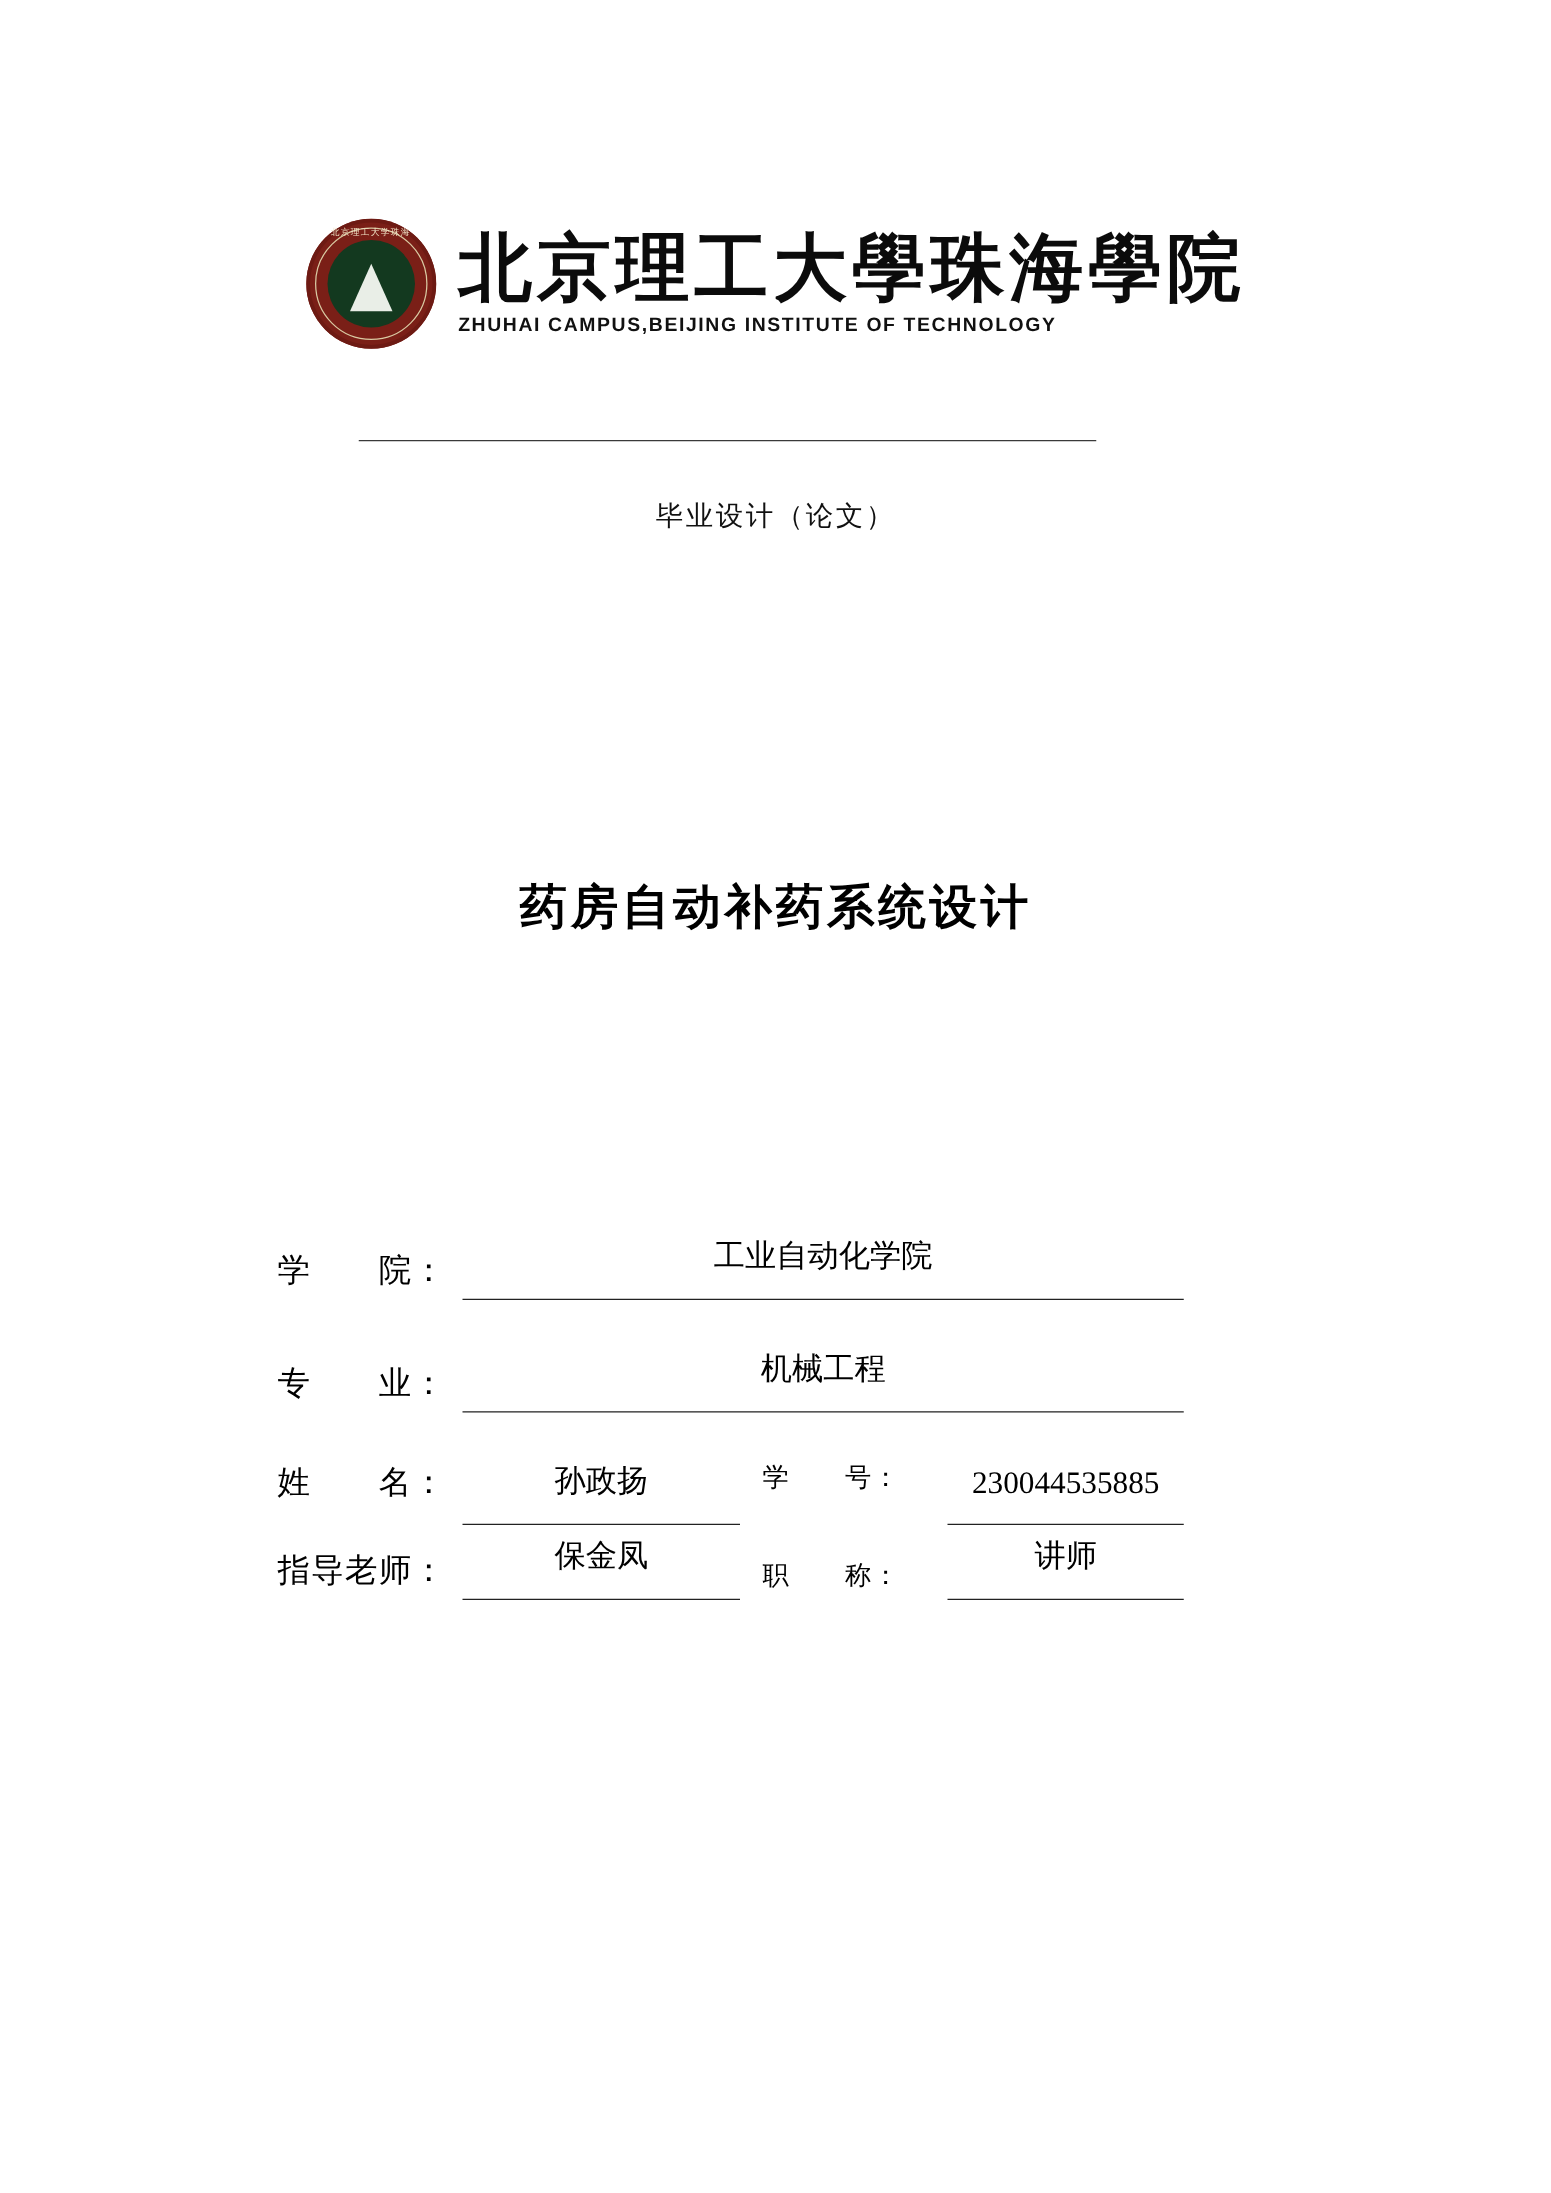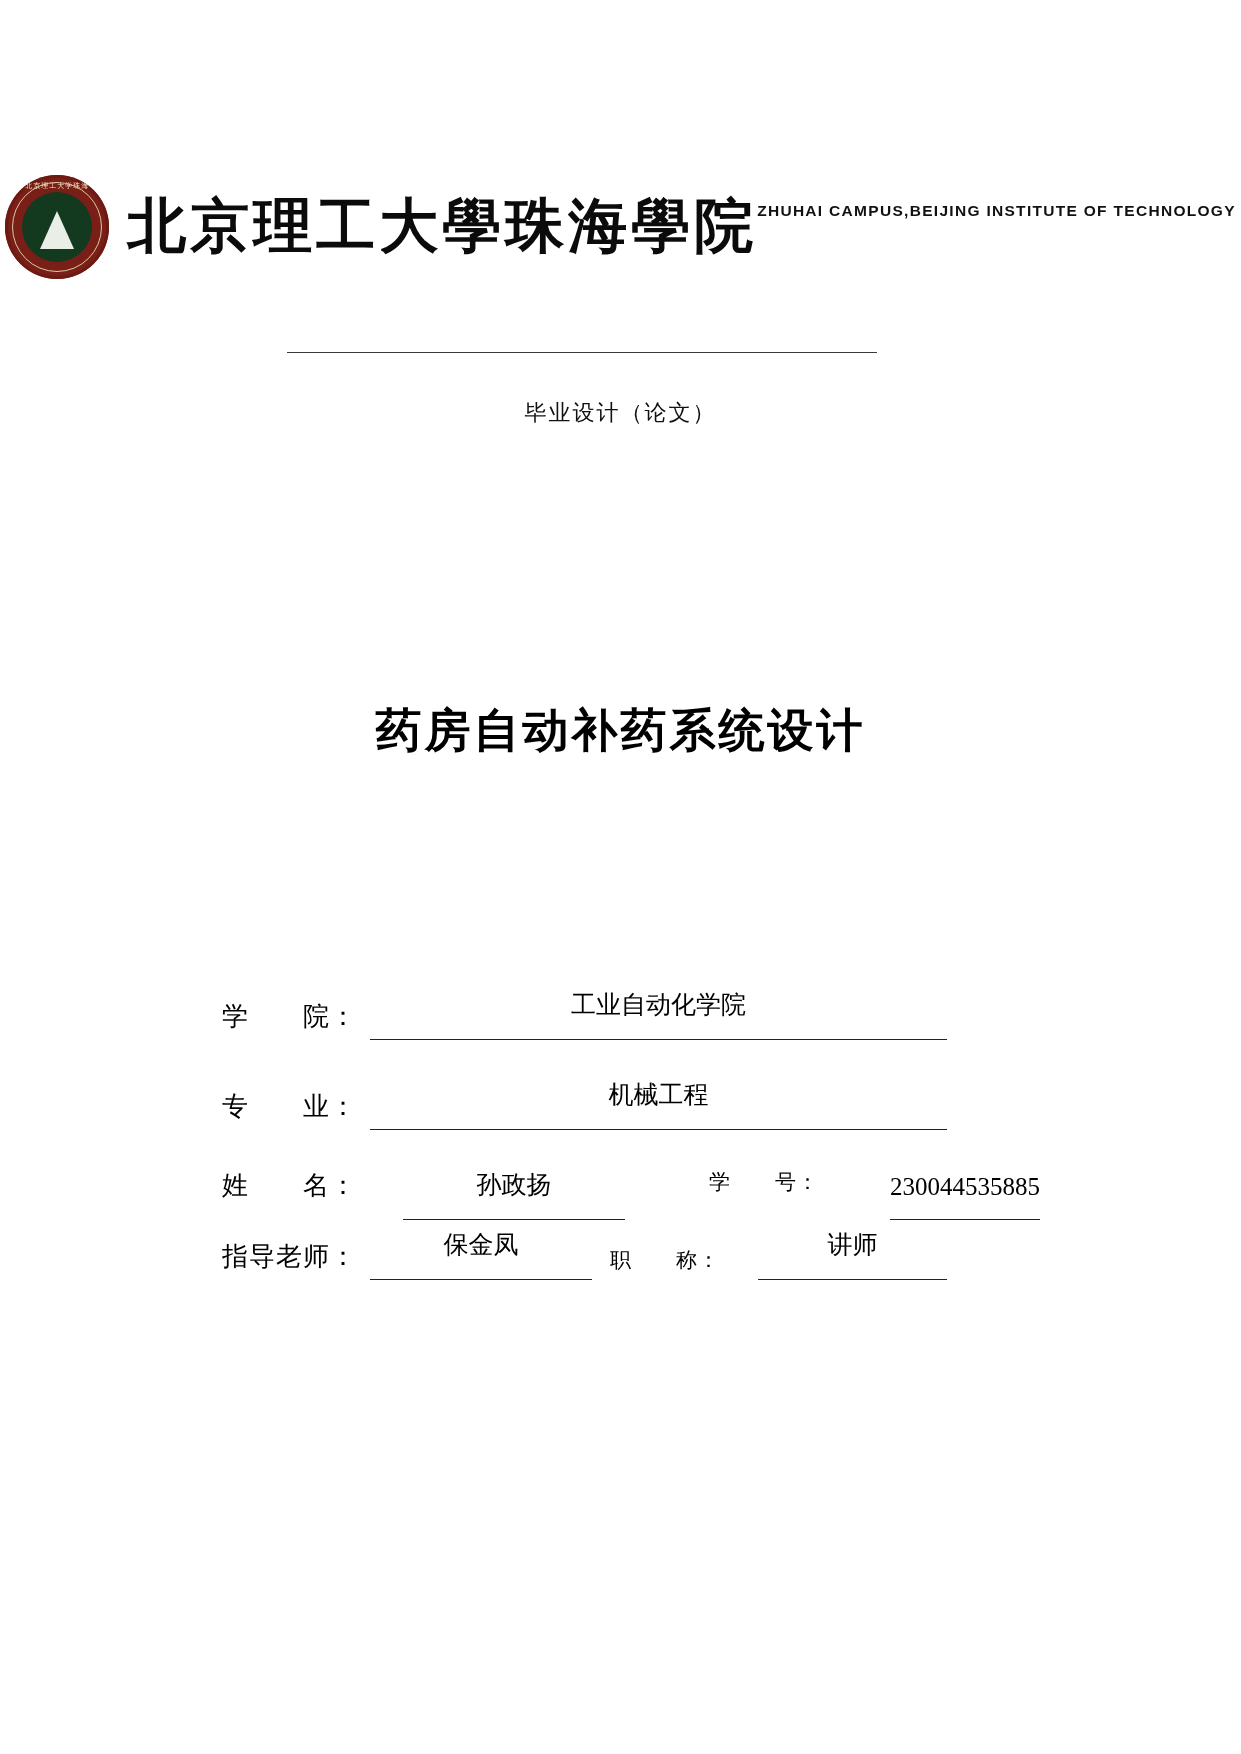--- a/index.html
+++ b/index.html
@@ -79,21 +79,21 @@
     bottom: 5px;
     left: 0; right: 0;
     text-align: center;
     font-size: 5px;
     color: #e9d9b8;
     letter-spacing: .3px;
     font-family: "Liberation Sans", sans-serif;
   }
   .wordmark {
     display: flex;
-    flex-direction: row;
+    flex-direction: column;
     justify-content: center;
   }
   .wordmark-cn {
     font-family: "Liberation Serif", serif;
     font-weight: bold;
     font-size: 59px;
     letter-spacing: 4px;
     line-height: 1.05;
     color: #0b0b0b;
     white-space: nowrap;
@@ -128,21 +128,21 @@
     font-family: "Liberation Serif", serif;
     color: #111111;
   }
 
   
   .main-title {
     position: absolute;
     left: 0; right: 0;
     top: 700px;
     text-align: center;
-    font-size: 46px;
+    font-size: 38px;
     font-weight: bold;
     letter-spacing: 3px;
     font-family: "Liberation Serif", serif;
     color: #000000;
   }
 
   
   .meta {
     position: absolute;
     left: 222px;
@@ -181,21 +181,21 @@
     flex: 0 0 auto;
     text-align: center;
     white-space: nowrap;
     padding-bottom: 6px;
     display: flex;
     justify-content: space-between;
   }
   .gap-sm { width: 18px; flex: 0 0 auto; }
 
   
-  .row-name { margin-bottom: 8px; gap: 33px; }
+  .row-name { margin-bottom: 8px; }
   .row-name .label,
   .row-name .label-inline { align-self: flex-start; padding-bottom: 0; }
   .row-teacher2 .label-inline { align-self: flex-end; }
 </style>
 </head>
 <body>
 
 <div class="logo-block">
   <div class="logo-inner">
     <div class="crest">

